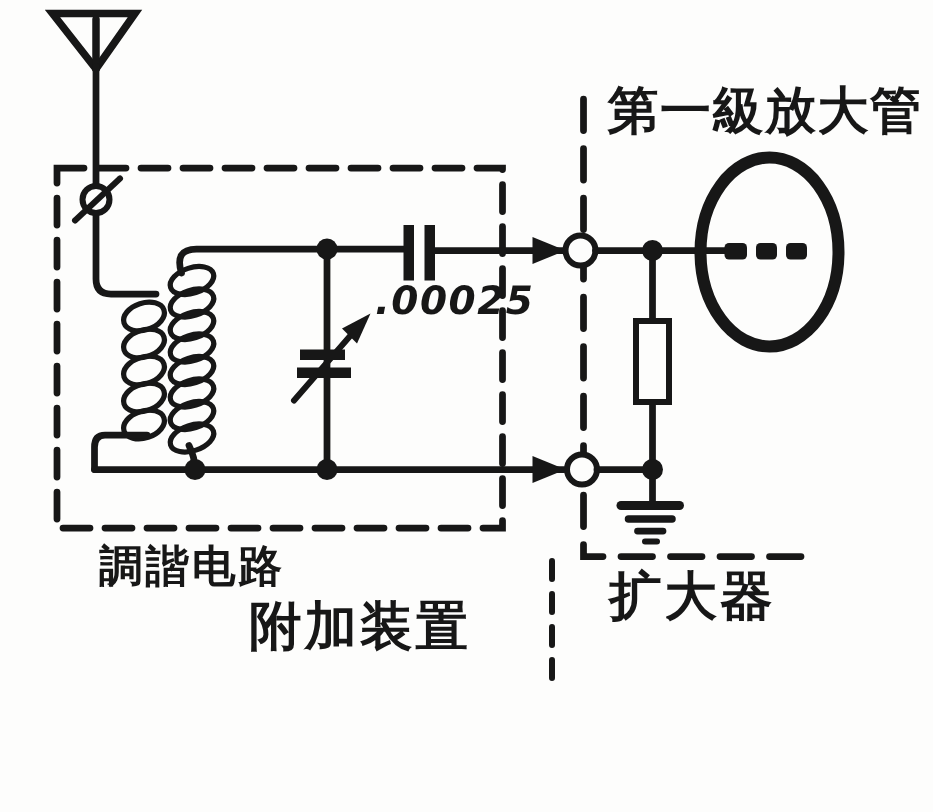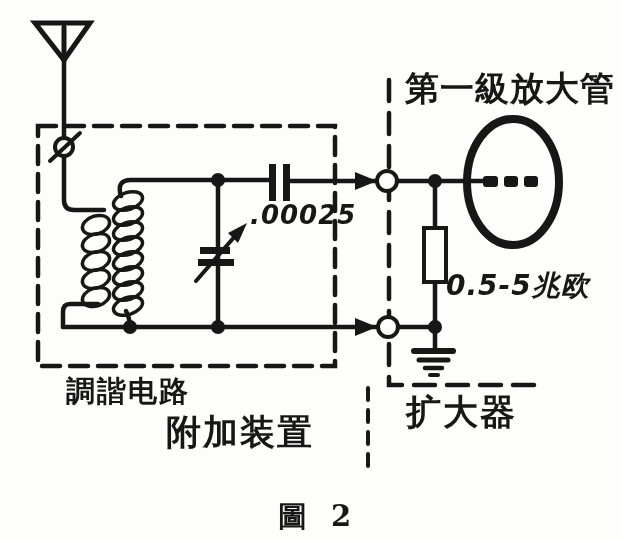--- a/index.html
+++ b/index.html
@@ -2,21 +2,21 @@
 <html><head>
 <meta charset="utf-8">
 <style>
   html,body{margin:0;padding:0;}
   body{
     width:622px;height:541px;position:relative;
     background:#fdfdfc;overflow:hidden;
     font-family:"DejaVu Sans",sans-serif;
     color:#171717;
   }
-  #stage{position:absolute;left:0;top:14px;width:622px;height:449px;}
+  #stage{position:absolute;left:0;top:0;width:622px;height:449px;}
   svg{position:absolute;left:0;top:0;}
   .lbl{position:absolute;white-space:nowrap;color:#171717;line-height:1;}
   .lbl-tube{left:405px;top:57px;font-size:34px;font-weight:bold;letter-spacing:1px;}
   .lbl-capval{left:250px;top:188px;font-size:26px;font-weight:bold;font-style:italic;letter-spacing:1px;}
   .lbl-capunit{left:260px;top:216px;font-size:27px;font-weight:bold;letter-spacing:2px;}
   .lbl-res{left:446px;top:258px;font-size:28px;font-weight:bold;font-style:italic;letter-spacing:1px;}
   .lbl-tuning{left:66px;top:363px;font-size:29px;font-weight:bold;letter-spacing:2px;}
   .lbl-attach{left:166px;top:401px;font-size:35px;font-weight:bold;letter-spacing:2px;}
   .lbl-amp{left:406px;top:381px;font-size:35px;font-weight:bold;letter-spacing:2px;}
   .lbl-caption{left:278px;top:488px;font-size:29px;font-weight:bold;}
@@ -121,25 +121,21 @@
         <circle cx="435" cy="313" r="7"></circle>
       </g>
     </g>
   </svg>
 
   <div class="lbl lbl-tube">第一級放大管</div>
 
   <div class="lbl lbl-capval">.00025</div>
 
 
-  <div class="lbl lbl-res">0.5-5兆欧</div>
 
   <div class="lbl lbl-tuning">調諧电路</div>
 
   <div class="lbl lbl-attach">附加装置</div>
 
   <div class="lbl lbl-amp">扩大器</div>
 
-  <div class="lbl lbl-caption">
-    <span>圖</span><span class="num">2</span>
-  </div>
 
 </div>
 
 </body></html>

